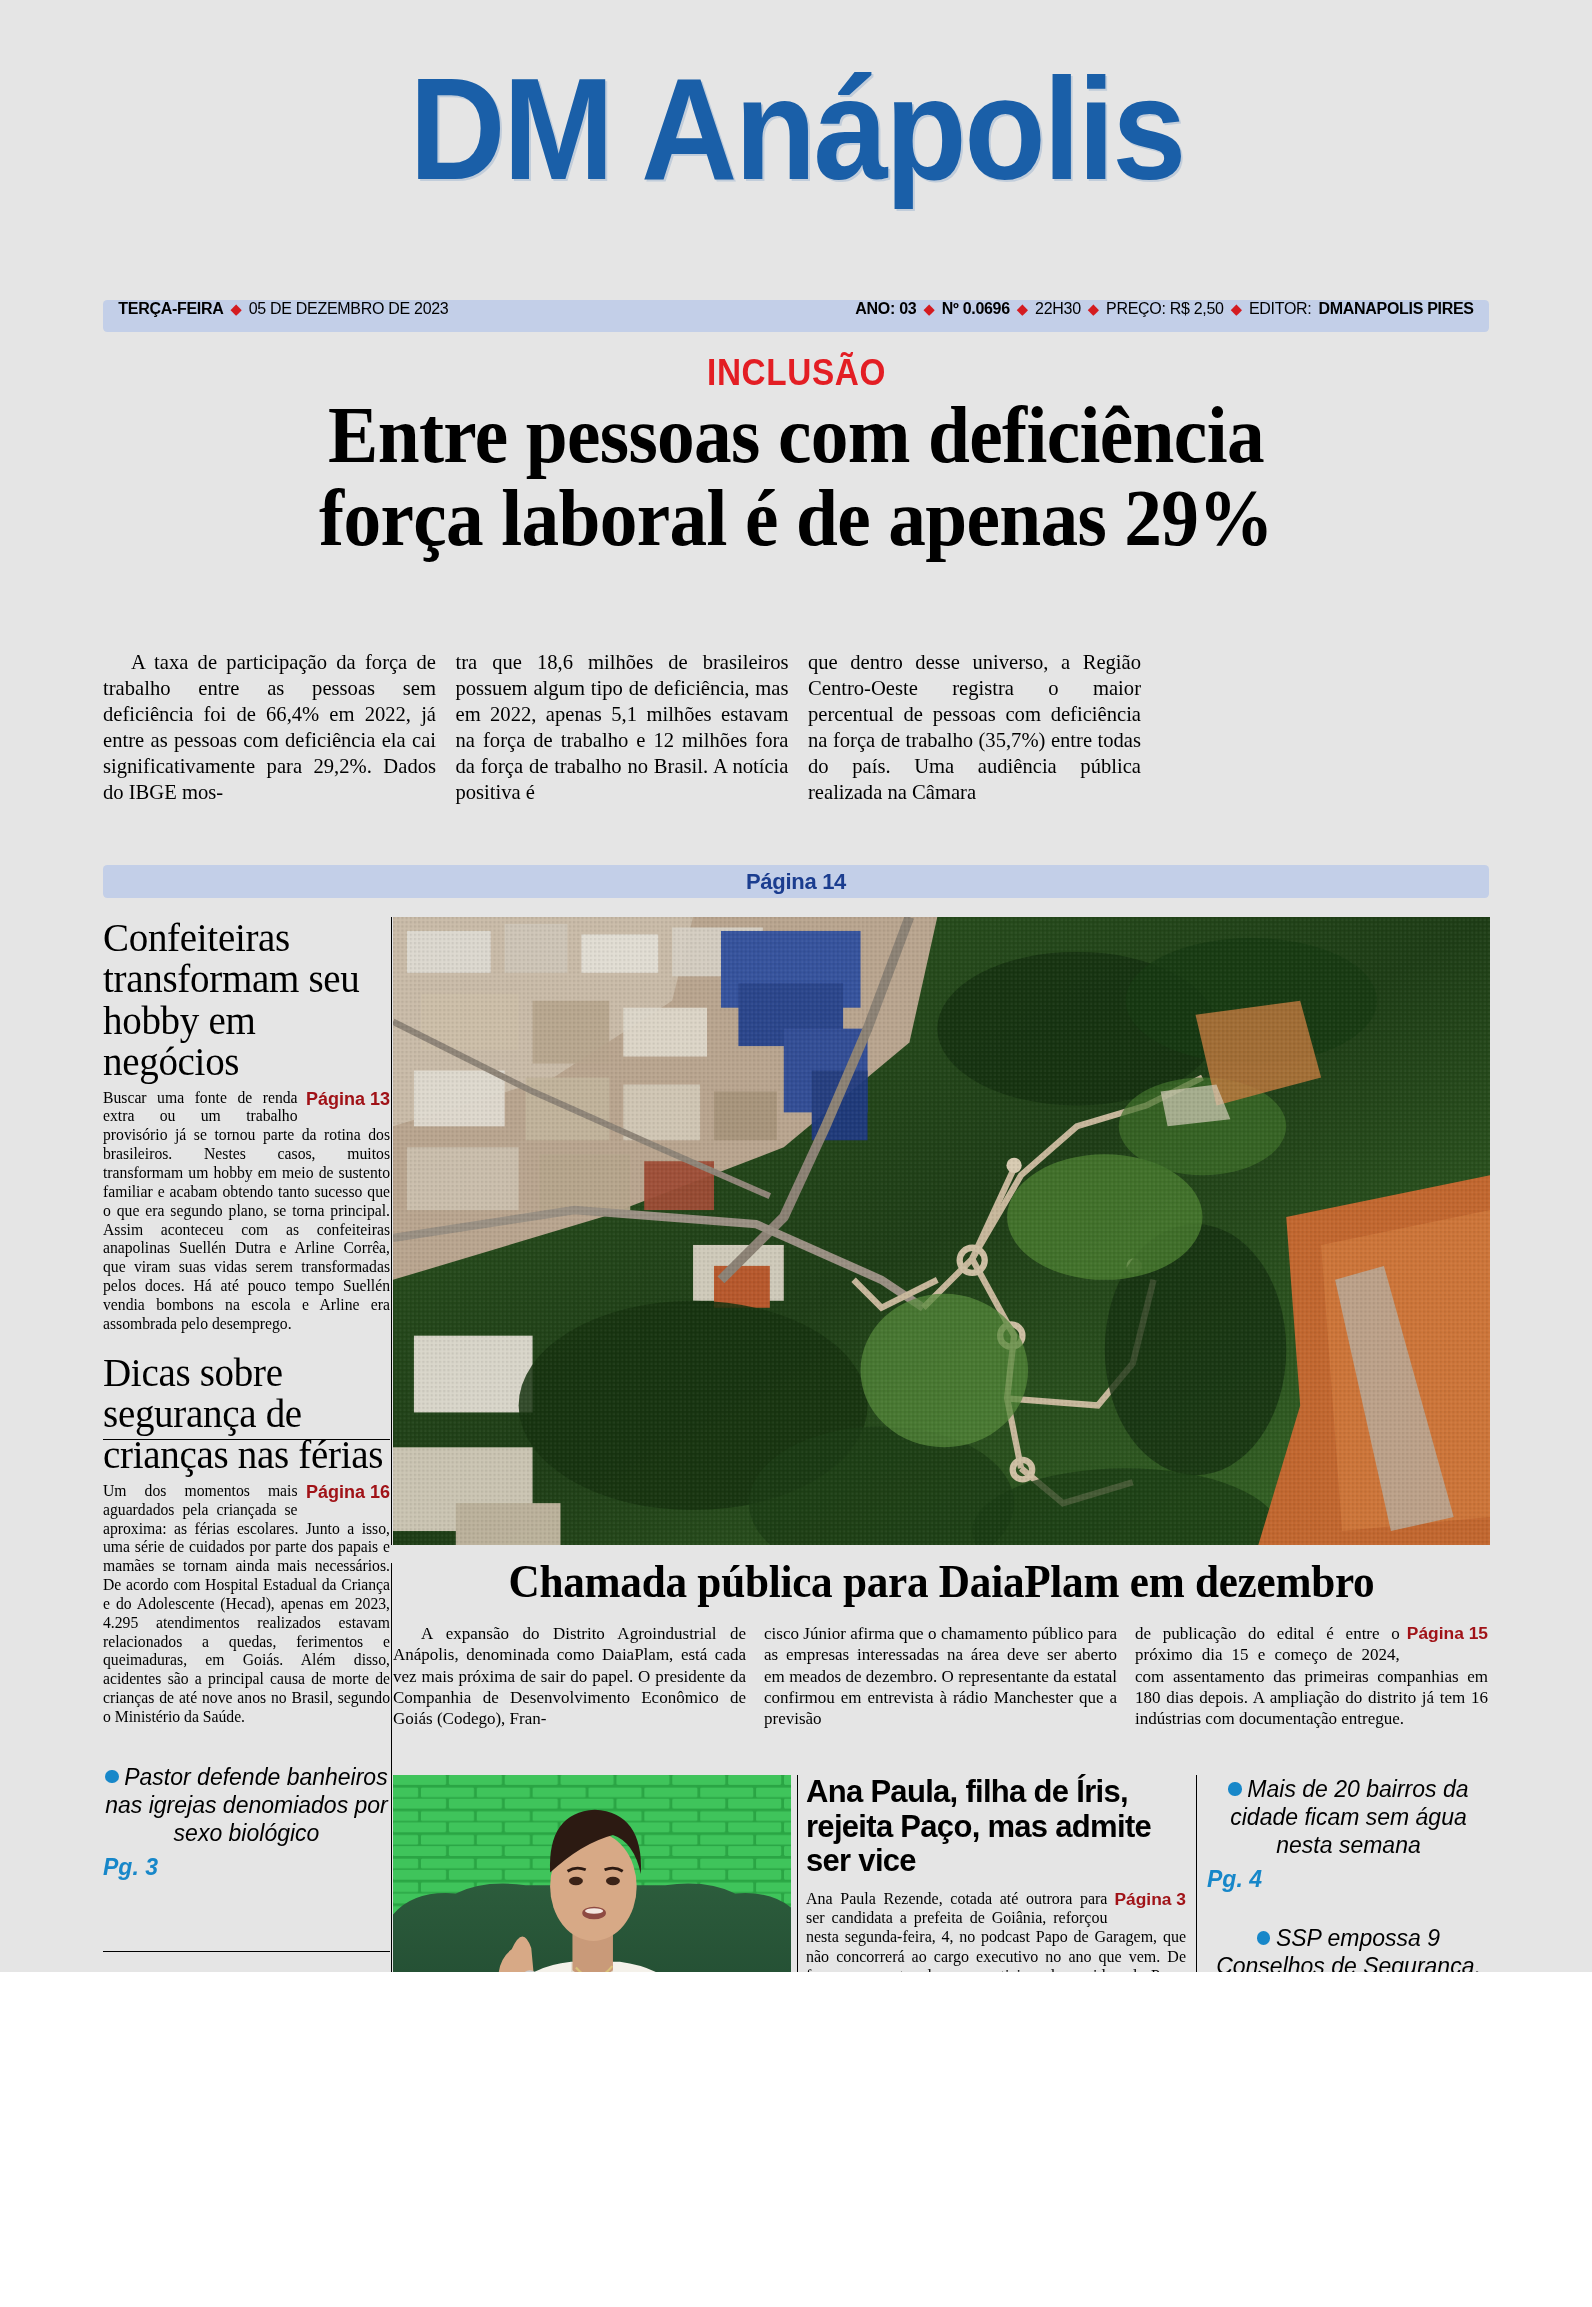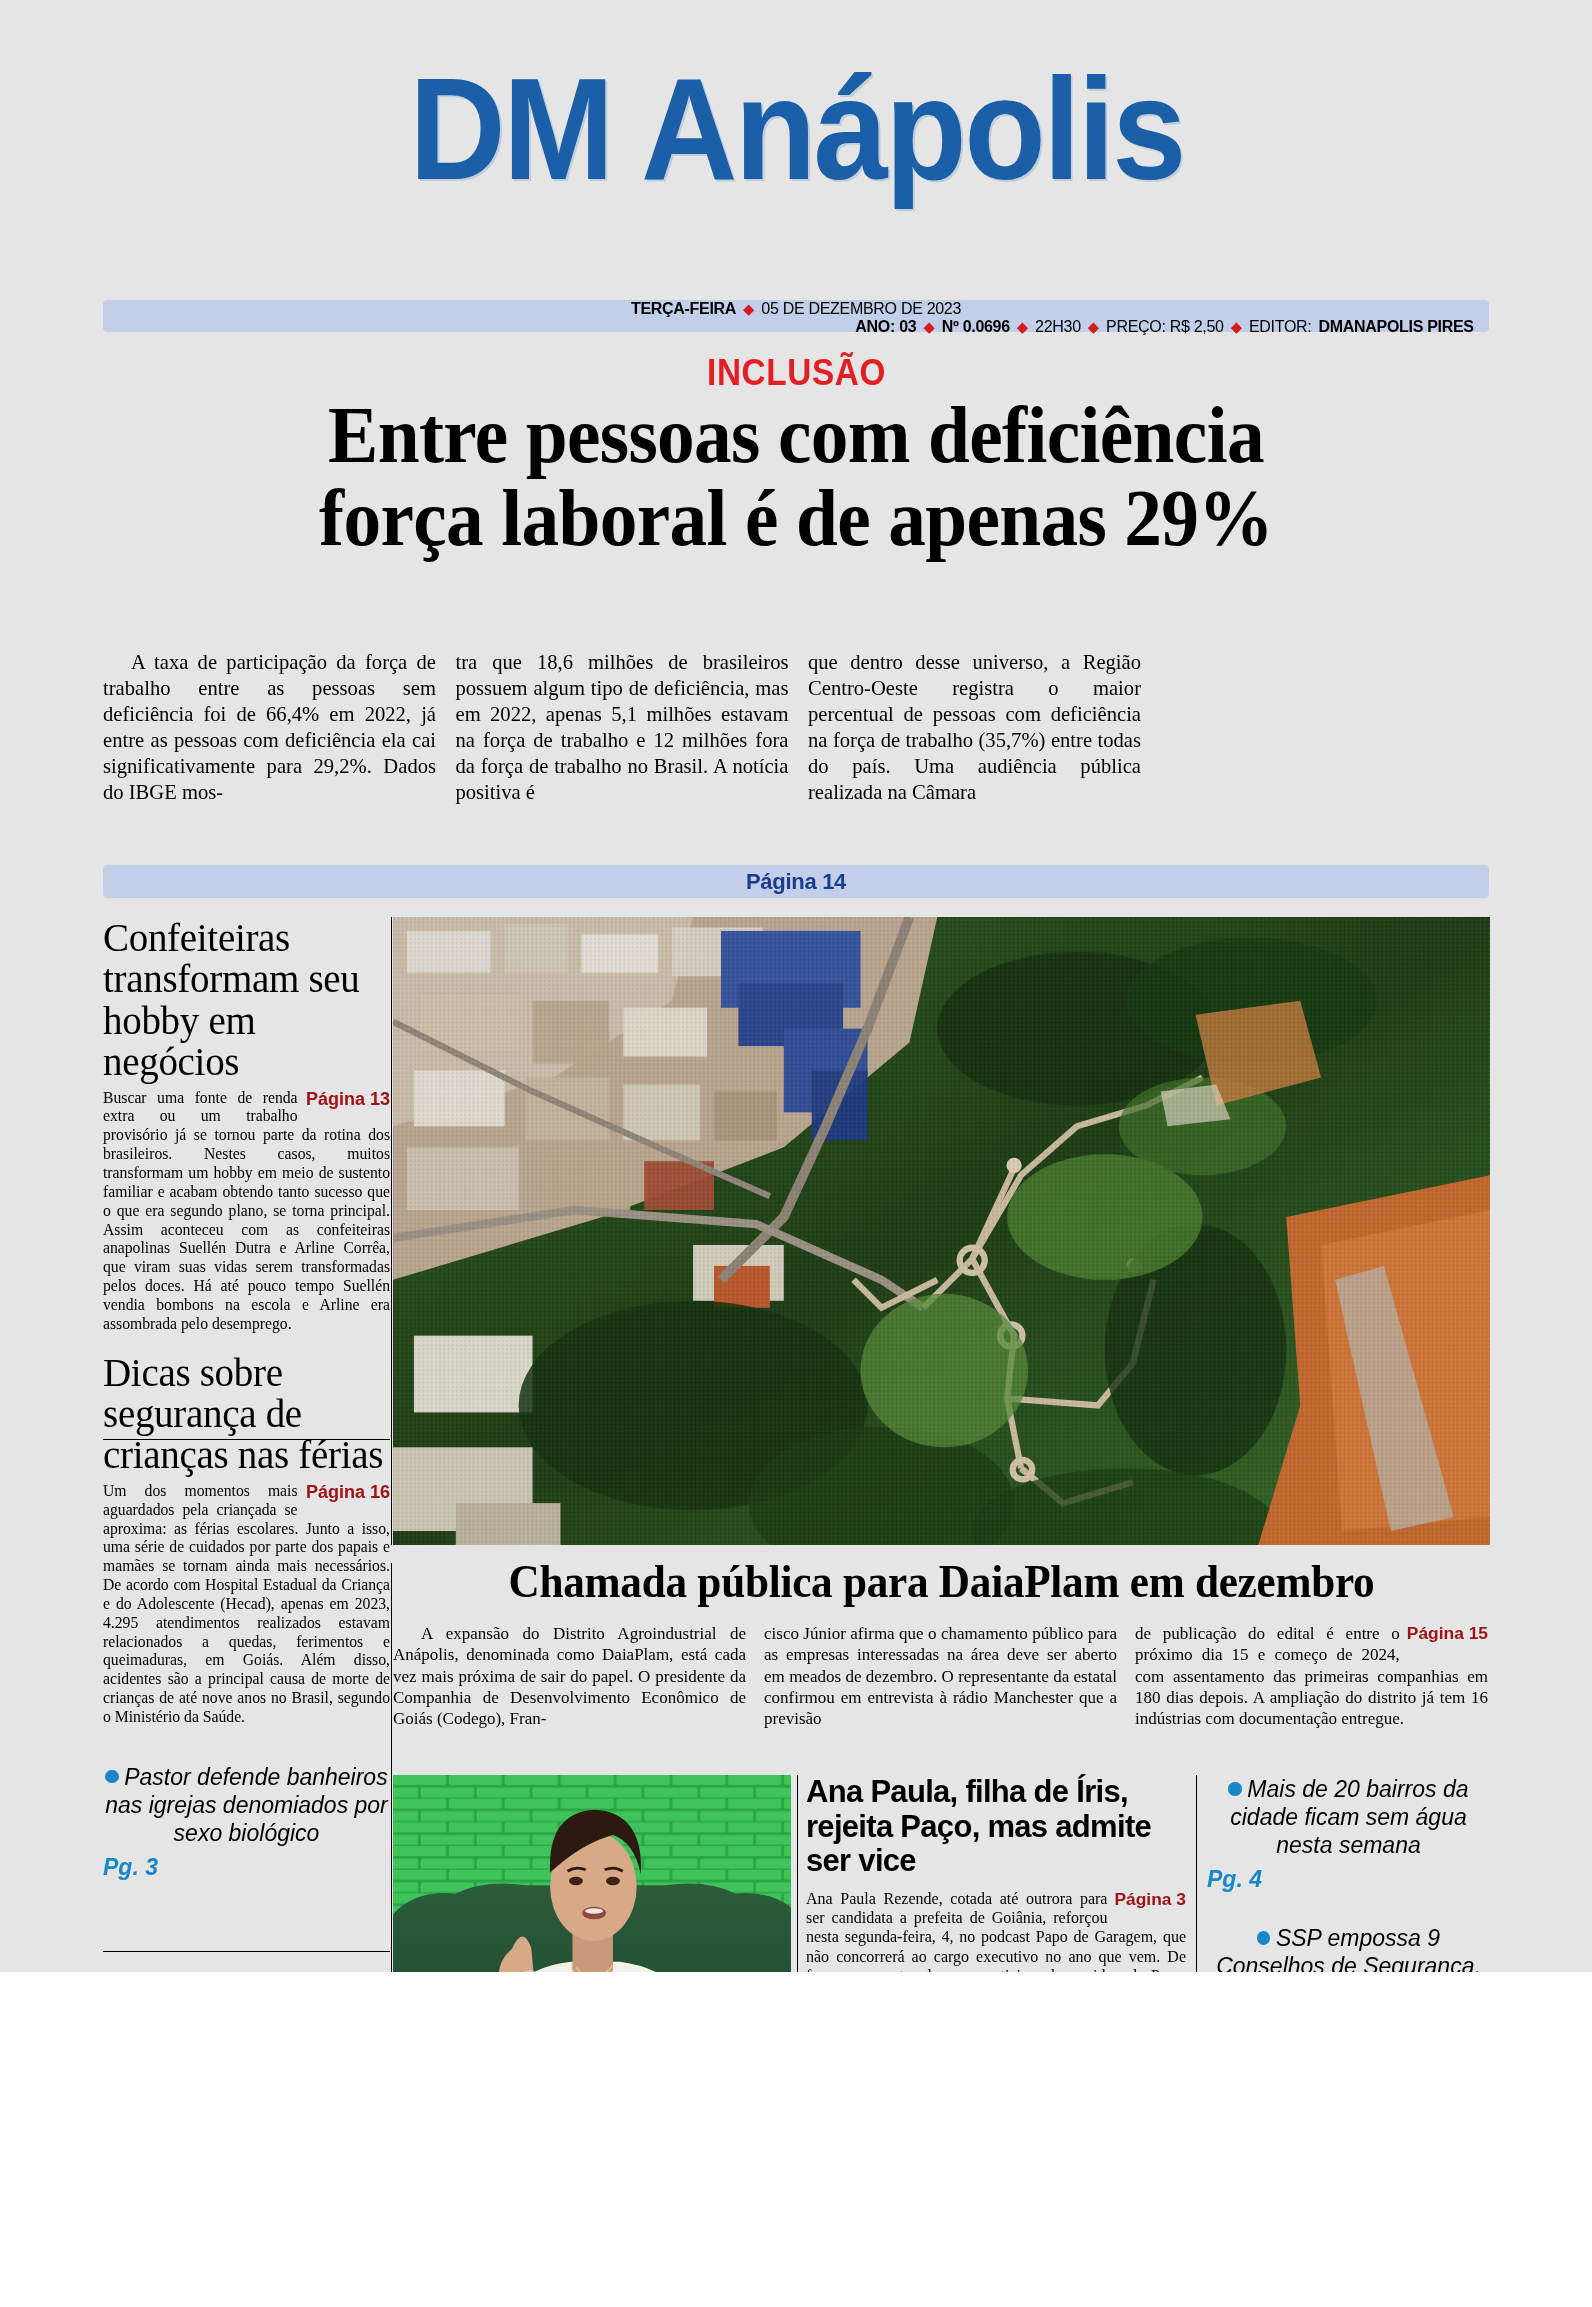--- a/index.html
+++ b/index.html
@@ -46,27 +46,26 @@
 
   
   .infobar {
     position: absolute;
     left: 103px; top: 300px;
     width: 1386px;
     height: 32px;
     background: #c3cfe8;
     border-radius: 4.2px;
     display: flex;
-    align-items: center;
+    align-items: flex-start;
     font-family: "Liberation Sans", sans-serif;
     font-size: 16px;
     color: #000;
     padding: 0 15.3px;
     transform-origin: left center;
-    flex-direction: column;
   }
   .infobar .left { display: flex; align-items: center; gap: 7px; }
   .infobar .right { display: flex; align-items: center; gap: 7px; margin-left: auto; }
   .infobar .b { font-weight: bold; letter-spacing: -0.3px; }
   .infobar .n { font-weight: normal; letter-spacing: -0.3px; }
   .dia { color: #d41b20; font-size: 14.7px; line-height: 1; }
 
   
   .kicker {
     position: absolute; left: 0; top: 352px; width: 1593px;

